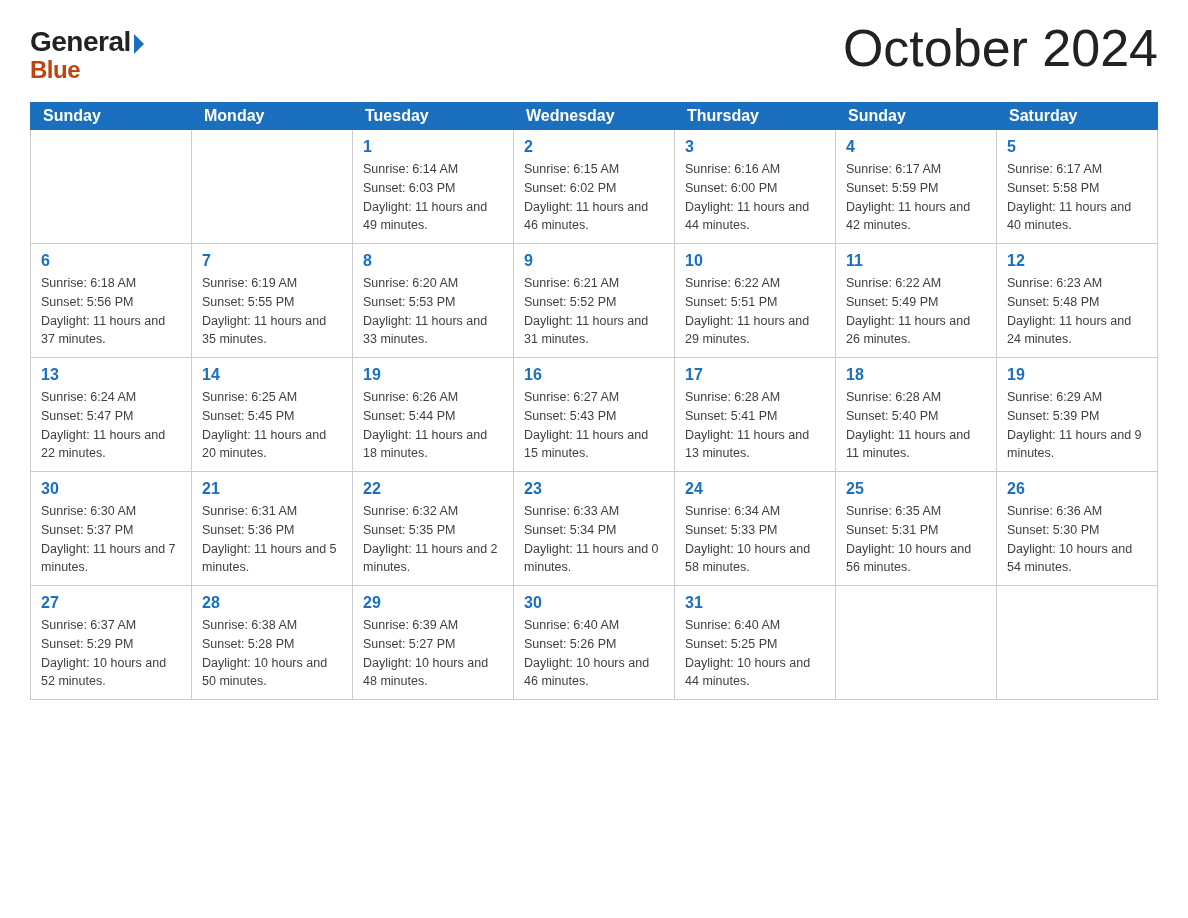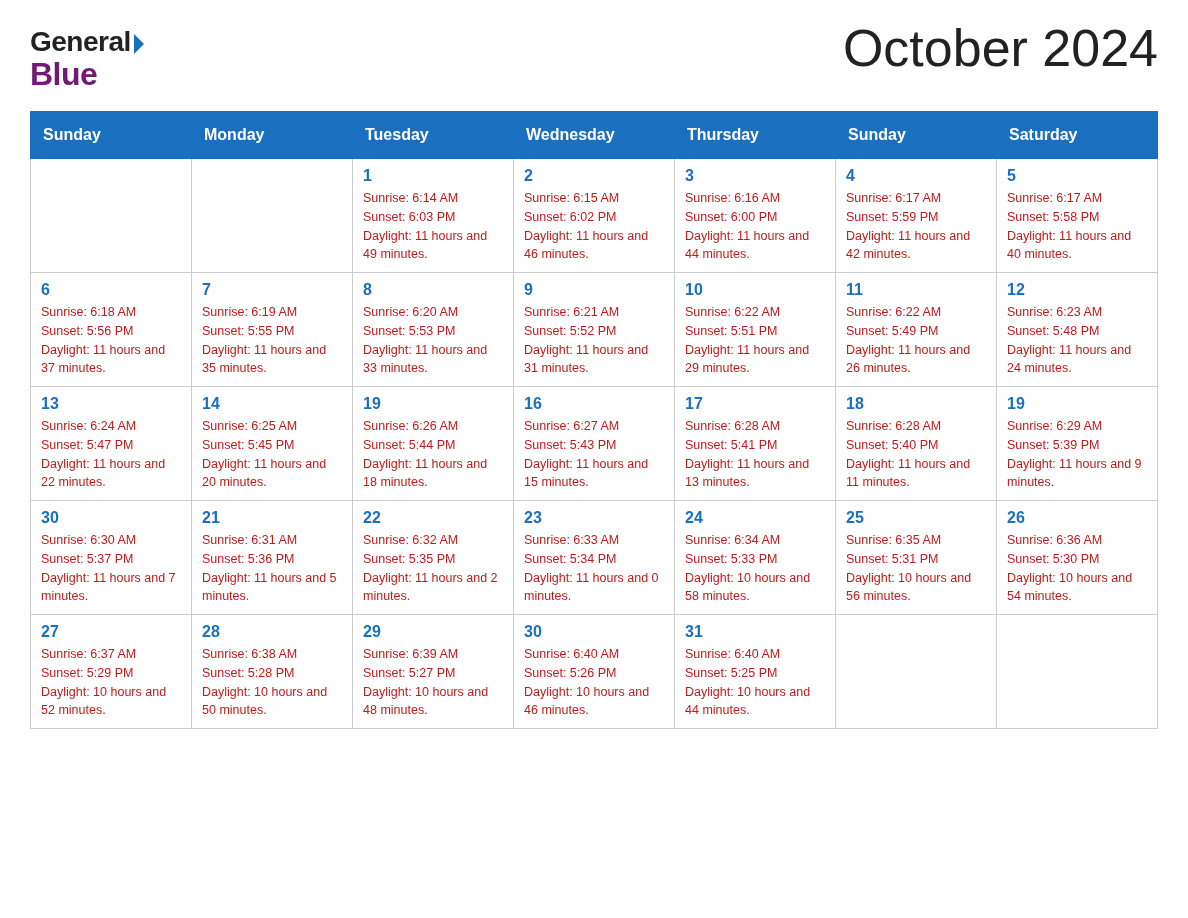--- a/index.html
+++ b/index.html
@@ -33,23 +33,23 @@
       font-size: 28px;
       font-weight: bold;
       color: #222;
       letter-spacing: -0.5px;
     }
     .logo-blue-box {
       display: flex;
       align-items: center;
     }
     .logo-blue {
-      font-size: 32px;
-      font-weight: bold;
-      color: #701a75;
+      font-size: 24px;
+      font-weight: bold;
+      color: #c2410c;
       letter-spacing: -0.5px;
       text-align: center;
     }
     .logo-triangle {
       width: 0;
       height: 0;
       border-left: 10px solid #1a6fbf;
       border-top: 10px solid transparent;
       border-bottom: 10px solid transparent;
       margin-left: 3px;
@@ -72,21 +72,21 @@
     .calendar-table {
       width: 100%;
       border-collapse: collapse;
       border: 1px solid #aaa;
     }
     .calendar-table th {
       background-color: #1a6fbf;
       color: #fff;
       font-size: 16px;
       font-weight: bold;
-      padding: 14px 12px;
+      padding: 4px 12px;
       text-align: left;
       border: 1px solid #1a6fbf;
     }
     .calendar-table td {
       vertical-align: top;
       padding: 8px 10px;
       border: 1px solid #ccc;
       width: calc(100% / 7);
       min-height: 100px;
       font-size: 13px;
@@ -94,21 +94,21 @@
     }
     .day-number {
       font-size: 16px;
       font-weight: bold;
       color: #1a6fbf;
       display: block;
       margin-bottom: 4px;
     }
     .day-info {
       font-size: 12.5px;
-      color: #b91c1c;
+      color: #404040;
       line-height: 1.5;
     }
     tr td:first-child .day-number,
     tr td:last-child .day-number {
       
     }
     .empty-cell {
       background: #fff;
     }
   </style>

